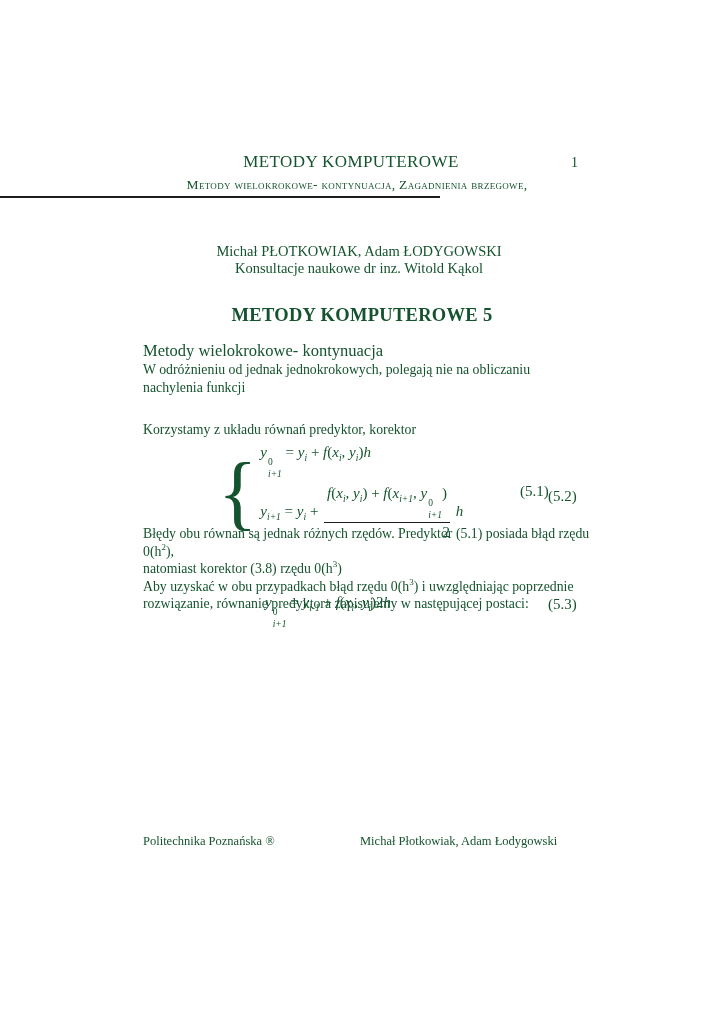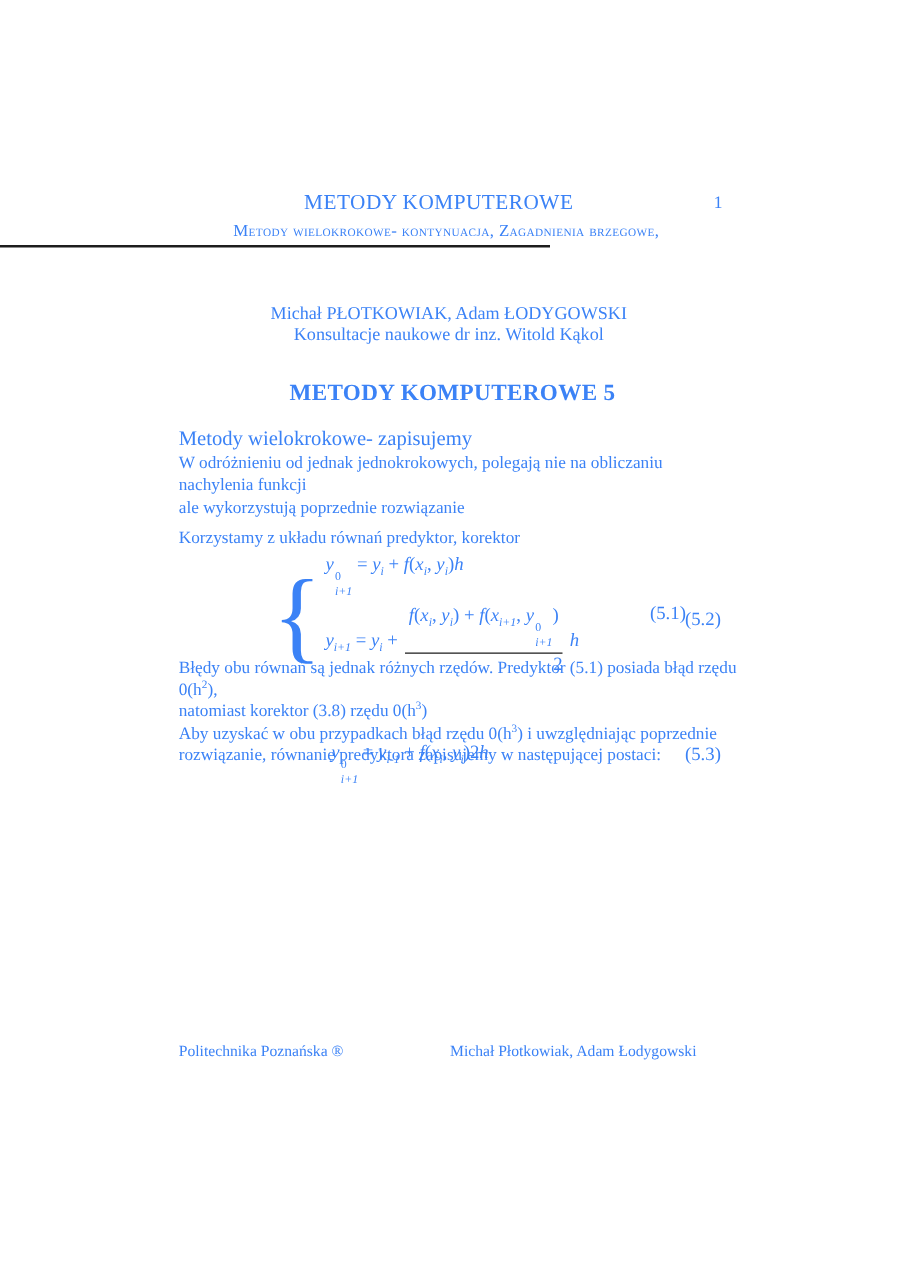--- a/index.html
+++ b/index.html
@@ -1,18 +1,18 @@
 <!DOCTYPE html>
 <html><head>
 <meta charset="utf-8">
 <style>
   html,body{margin:0;padding:0;background:#ffffff;}
   .page{
     position:relative;width:724px;height:884px;background:#ffffff;
-    color:#3b82f6;font-family:"Liberation Serif",serif;overflow:hidden;
+    color:#14532d;font-family:"Liberation Serif",serif;overflow:hidden;
   }
   .abs{position:absolute;}
   .center{text-align:center;}
 
   .hdr-title{font-size:17px;letter-spacing:0.4px;}
   .hdr-pagenum{font-size:14px;}
   .hdr-subtitle{font-variant:small-caps;font-size:13.5px;letter-spacing:0.3px;}
   .rule{background:#1d1d1d;}
 
   .authors{font-size:14.5px;line-height:17px;}
@@ -52,24 +52,23 @@
   <div class="abs center hdr-subtitle" style="left:0;top:177px;width:714px;">Metody wielokrokowe- kontynuacja, Zagadnienia brzegowe,</div>
   <div class="abs rule" style="left:0;top:196px;width:440px;height:2px;"></div>
 
   <div class="abs center authors" style="left:0;top:243px;width:718px;">
     <div>Michał PŁOTKOWIAK, Adam ŁODYGOWSKI</div>
     <div>Konsultacje naukowe dr inz. Witold Kąkol</div>
   </div>
 
   <div class="abs center doc-title" style="left:0;top:305px;width:724px;">METODY KOMPUTEROWE 5</div>
 
-  <div class="abs sec-heading" style="left:143px;top:341px;">Metody wielokrokowe- zapisujemy</div>
+  <div class="abs sec-heading" style="left:143px;top:341px;">Metody wielokrokowe- kontynuacja</div>
   <div class="abs body-text" style="left:143px;top:361px;width:450px;">
     <div>W odróżnieniu od jednak jednokrokowych, polegają nie na obliczaniu nachylenia funkcji</div>
-    <div>ale wykorzystują poprzednie rozwiązanie</div>
   </div>
   <div class="abs body-text" style="left:143px;top:421px;">Korzystamy z układu równań predyktor, korektor</div>
 
   <div class="abs eq-block" style="left:218px;top:444px;">
     <span class="brace">{</span>
     <div class="eq-rows">
       <div class="eq"><span>y</span><span class="ss-stack">
             <span class="s-sup">0</span>
             <span class="s-sub">i+1</span>
           </span><span class="up"> = </span><span>y</span><sub>i</sub><span class="up"> + </span><span>f</span><span class="up">(</span><span>x</span><sub>i</sub><span class="up">, </span><span>y</span><sub>i</sub><span class="up">)</span><span>h</span></div>

